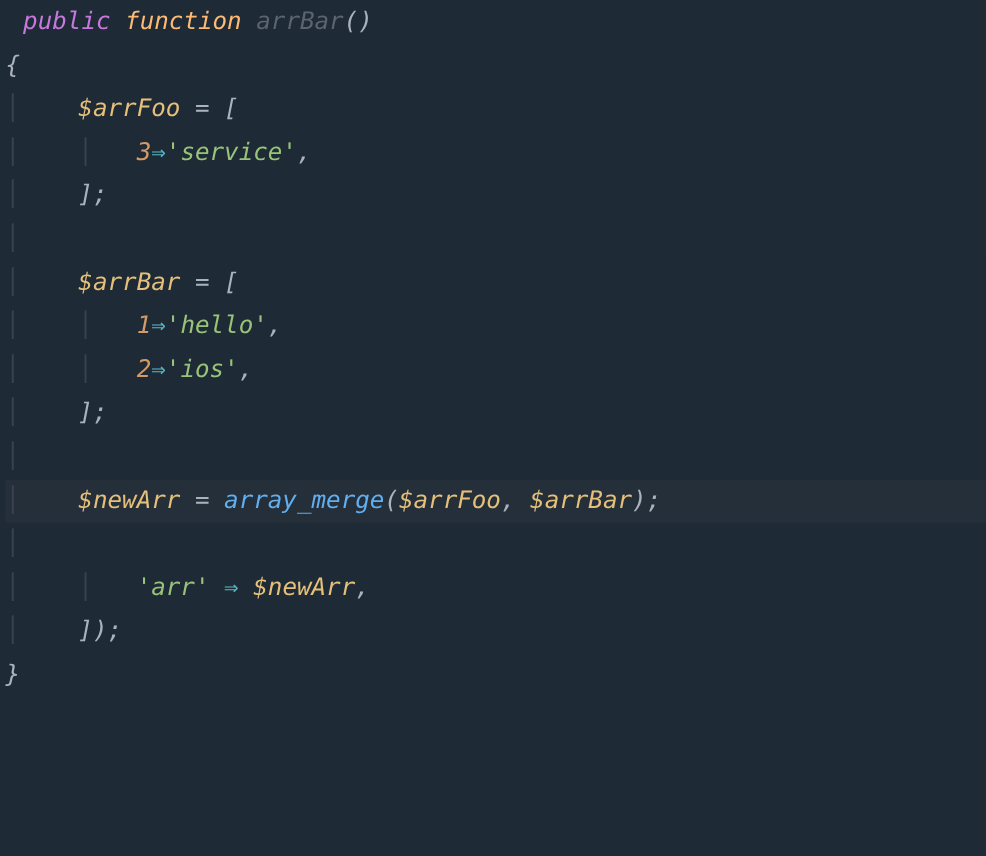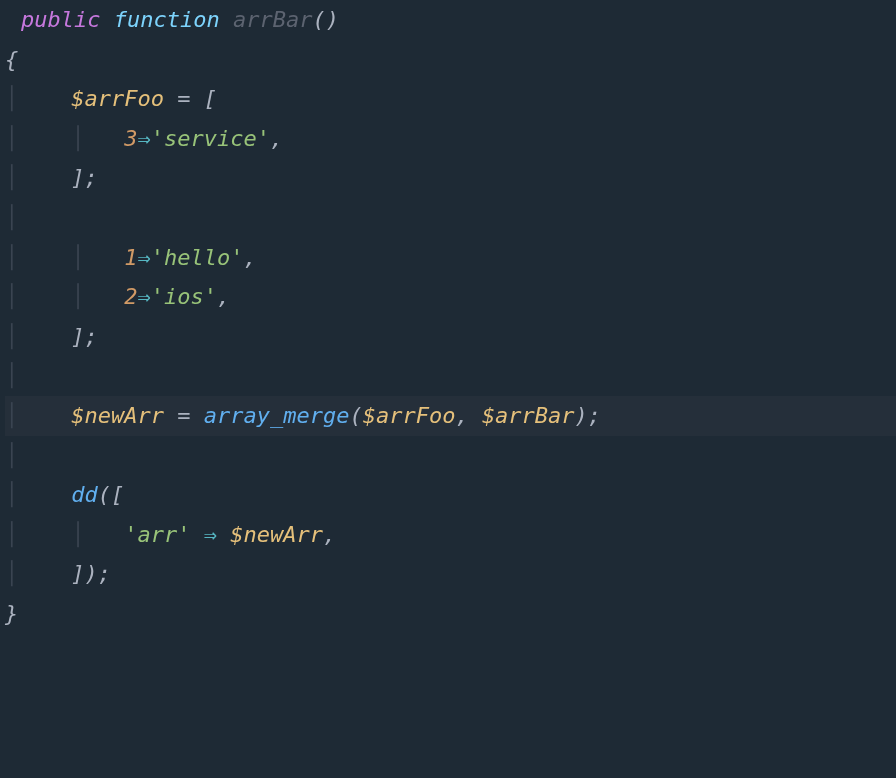--- a/index.html
+++ b/index.html
@@ -24,21 +24,21 @@
       padding-left: 5px;
     }
     .line {
       white-space: pre;
       position: relative;
     }
     .highlighted-line {
       background: #252f3a;
     }
     .keyword-public { color: #c678dd; font-style: italic; margin-left: 16px; }
-    .keyword-function { color: #7dd3fc; font-style: italic; margin-top: 48px; }
+    .keyword-function { color: #fdba74; font-style: italic; margin-top: 48px; }
     .method-name { color: #5c6370; font-style: italic; }
     .paren { color: #abb2bf; }
     .brace { color: #abb2bf; }
     .bracket { color: #abb2bf; }
     .variable { color: #e5c07b; }
     .operator { color: #abb2bf; }
     .number { color: #d19a66; }
     .arrow { color: #56b6c2; }
     .string { color: #98c379; }
     .semicolon { color: #abb2bf; }
@@ -66,35 +66,35 @@
 <div class="line"><span class="indent-guide">│</span>    <span class="variable">$arrFoo</span> <span class="operator">=</span> <span class="bracket">[</span></div>
 
 
 
 <div class="line"><span class="indent-guide">│</span>    <span class="indent-guide">│</span>   <span class="number">3</span><span class="arrow">⇒</span><span class="string">'service'</span><span class="comma">,</span></div>
 
 <div class="line"><span class="indent-guide">│</span>    <span class="bracket">]</span><span class="semicolon">;</span></div>
 
 <div class="line"><span class="indent-guide">│</span></div>
 
+<div class="line"><span class="indent-guide">│</span>    <span class="variable">$arrBar</span> <span class="operator">=</span> <span class="bracket">[</span></div>
 
 <div class="line"><span class="indent-guide">│</span>    <span class="indent-guide">│</span>   <span class="number">1</span><span class="arrow">⇒</span><span class="string">'hello'</span><span class="comma">,</span></div>
 
 <div class="line"><span class="indent-guide">│</span>    <span class="indent-guide">│</span>   <span class="number">2</span><span class="arrow">⇒</span><span class="string">'ios'</span><span class="comma">,</span></div>
 
 
 <div class="line"><span class="indent-guide">│</span>    <span class="bracket">]</span><span class="semicolon">;</span></div>
 
 <div class="line"><span class="indent-guide">│</span></div>
 
 <div class="line highlighted-line"><span class="indent-guide">│</span>    <span class="variable">$newArr</span> <span class="operator">=</span> <span class="function-call">array_merge</span><span class="paren">(</span><span class="variable">$arrFoo</span><span class="comma">,</span> <span class="variable">$arrBar</span><span class="paren">)</span><span class="semicolon">;</span></div>
 
 <div class="line"><span class="indent-guide">│</span></div>
 
-<div class="line"><span class="indent-guide">│</span>    <span class="function-call">dd</span><span class="paren">(</span><span class="bracket">[</span></div>
 
 <div class="line"><span class="indent-guide">│</span>    <span class="indent-guide">│</span>   <span class="string">'arr'</span> <span class="arrow">⇒</span> <span class="variable">$newArr</span><span class="comma">,</span></div>
 
 <div class="line"><span class="indent-guide">│</span>    <span class="bracket">]</span><span class="paren">)</span><span class="semicolon">;</span></div>
 
 <div class="line"><span class="brace">}</span></div>
 
 </div>
 
 </body></html>

